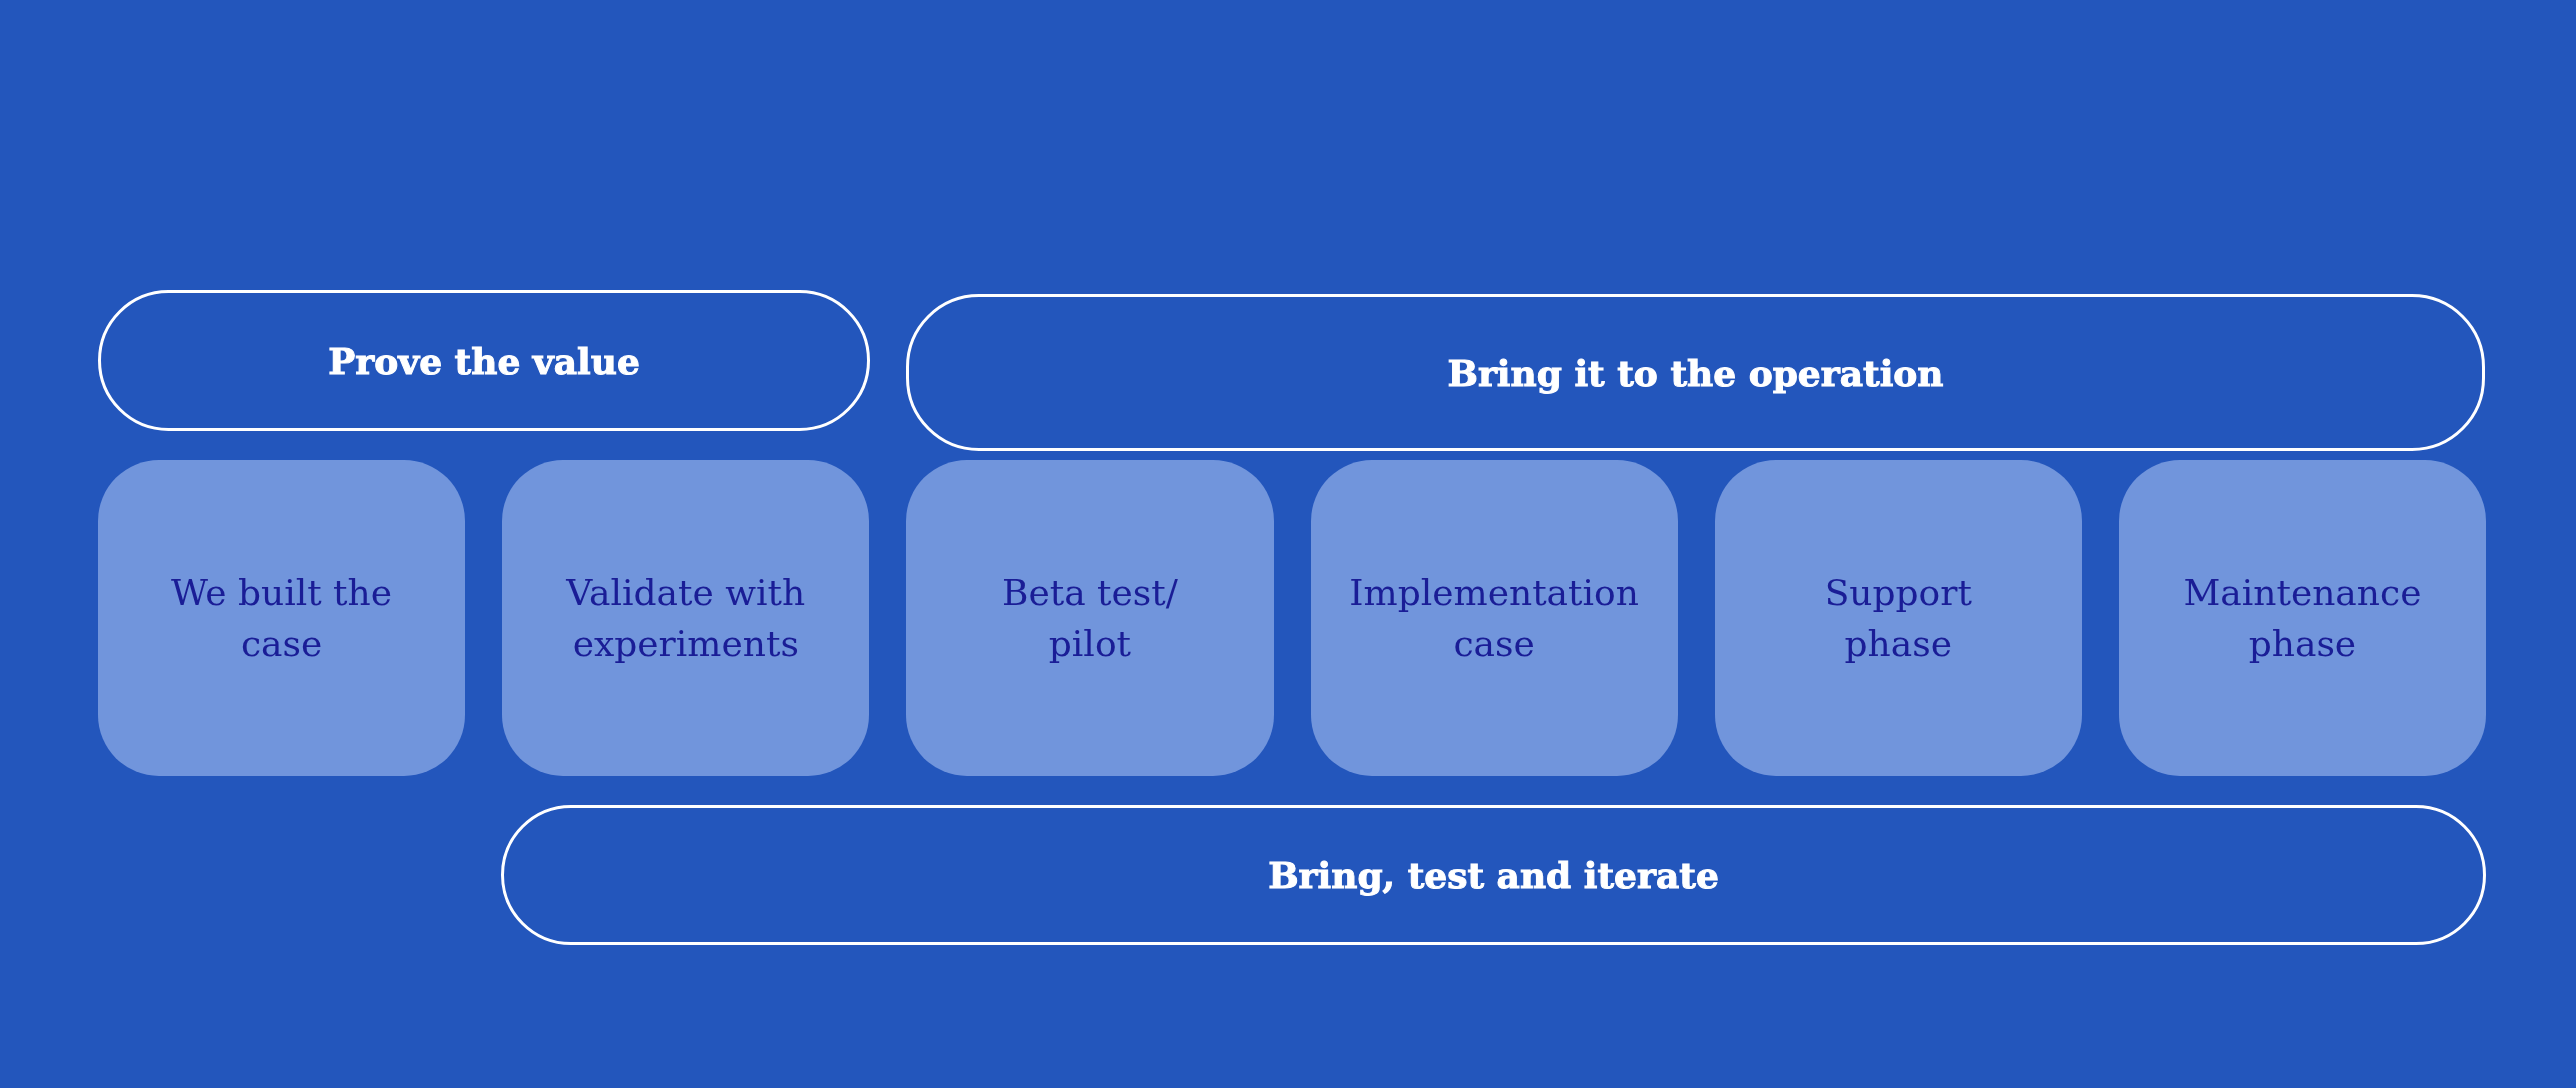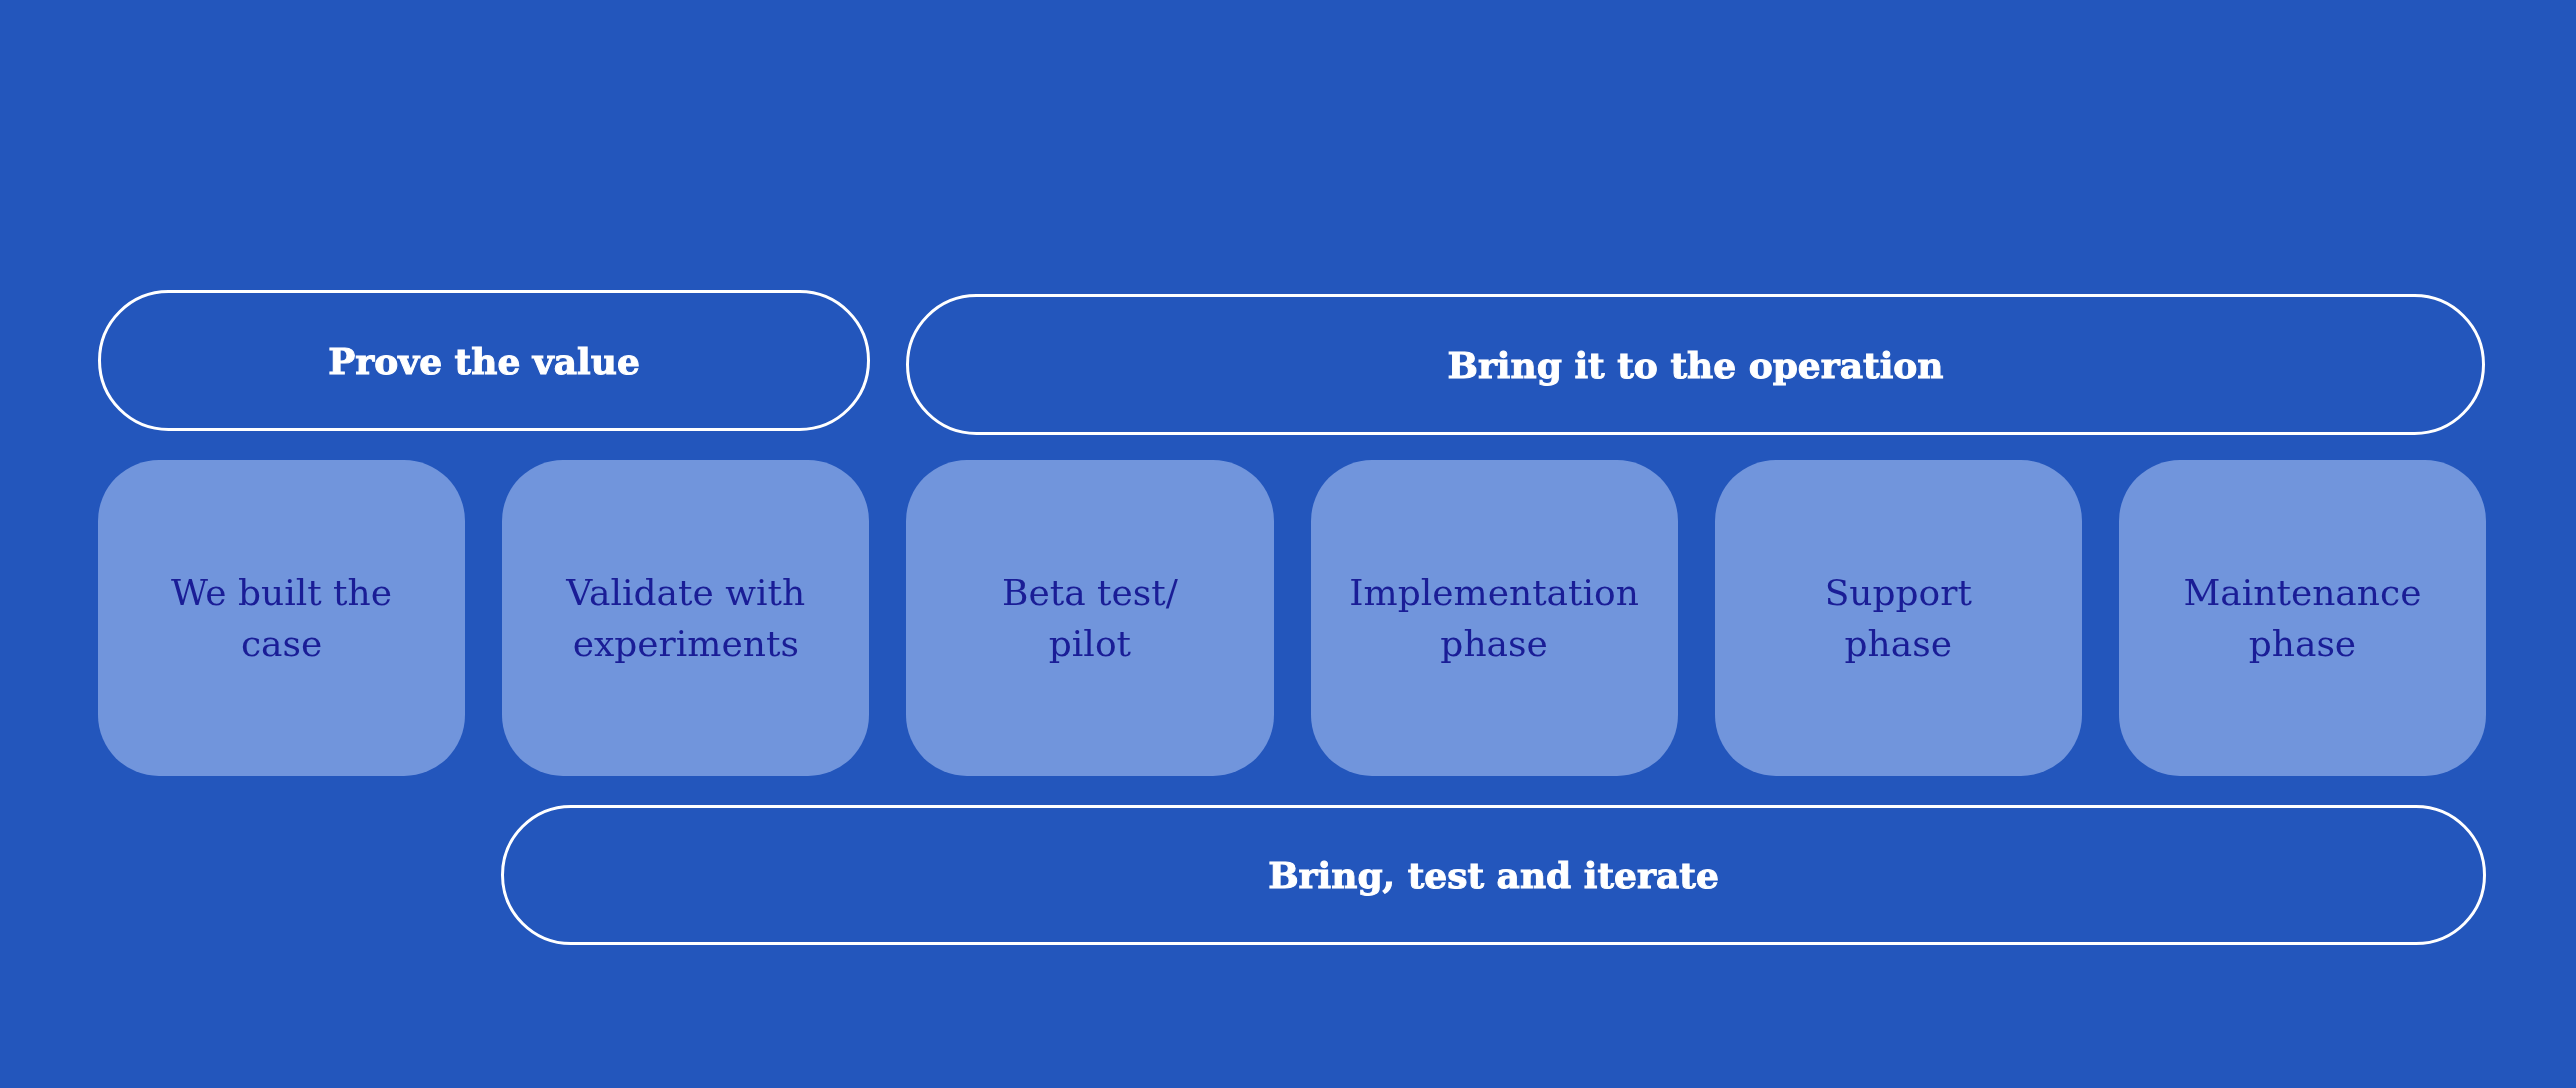--- a/index.html
+++ b/index.html
@@ -47,21 +47,21 @@
   }
   .pill .pill-label {
     font-size: 36px;
     font-weight: bold;
     color: var(--banner-text);
     -webkit-text-stroke: 1px var(--banner-text);
     letter-spacing: 0px;
     white-space: nowrap;
   }
   .pill-prove    { left: 98px;  top: 290px;  width: 772px; height: 141px; }
-  .pill-operate  { left: 906px; top: 294px;  width: 1579px; height: 141px; }
+  .pill-operate  { left: 906px; top: 294px;  width: 1579px; height: 157px; }
   .pill-learn    { left: 501px;  top: 805px; width: 1985px; height: 140px; }
   .stage-row {
     position: absolute;
     left: 98px;
     top: 460px;
     width: 2388px;
     height: 316px;
     display: flex;
     gap: 37px;
   }
@@ -103,21 +103,21 @@
     <div class="stage">
       <span class="stage-label">Validate with
 experiments</span>
     </div>
     <div class="stage">
       <span class="stage-label">Beta test/
 pilot</span>
     </div>
     <div class="stage">
       <span class="stage-label">Implementation
-phase</span>
+case</span>
     </div>
     <div class="stage">
       <span class="stage-label">Support
 phase</span>
     </div>
     <div class="stage">
       <span class="stage-label">Maintenance
 phase</span>
     </div>
   </div>

